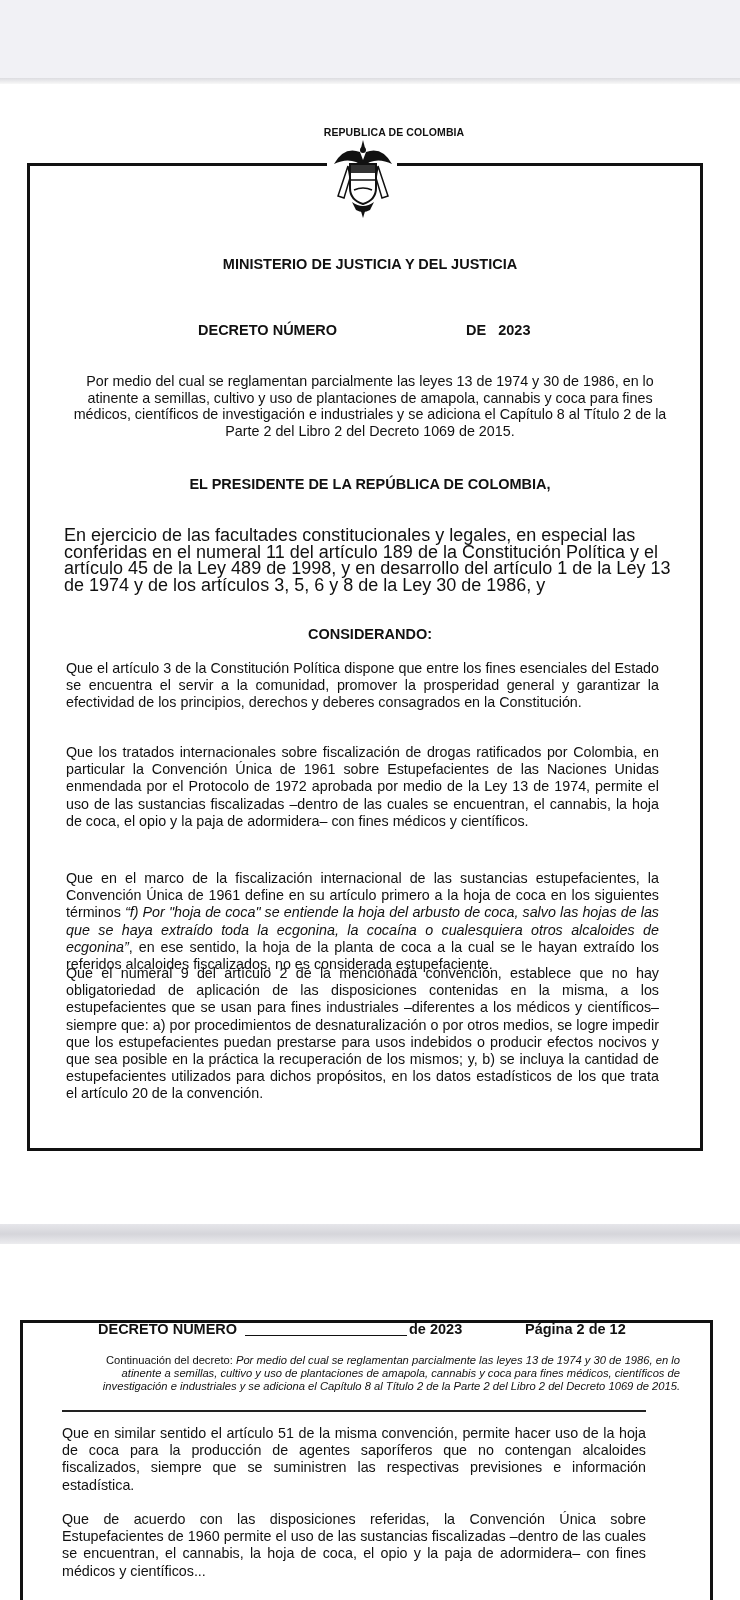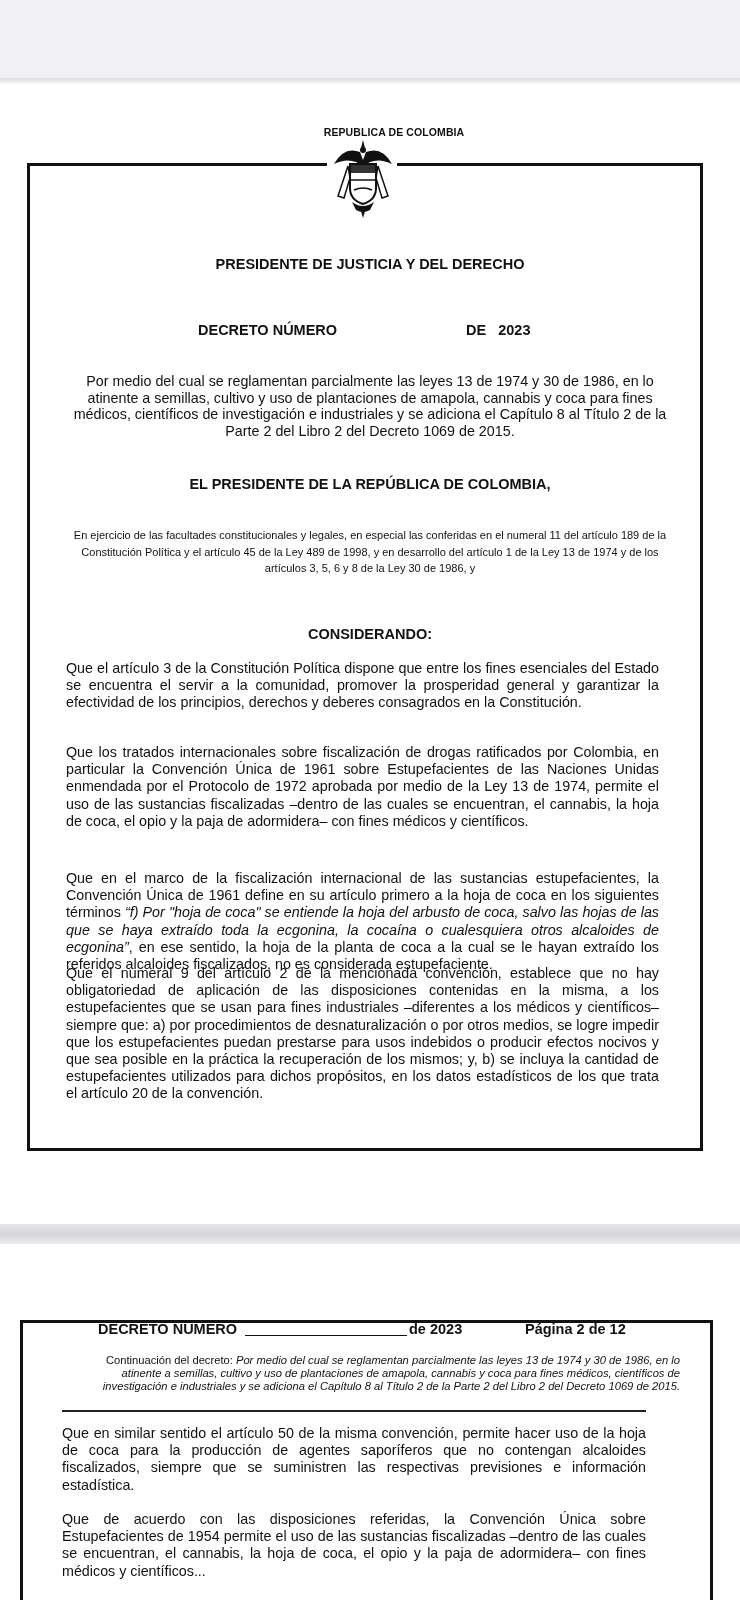--- a/index.html
+++ b/index.html
@@ -26,22 +26,22 @@
 
   .center-line { position: absolute; left: 0; width: 740px; text-align: center; }
   .ministerio { top: 256px; font-weight: bold; font-size: 14.5px; }
   .decreto-row { position: absolute; top: 322px; left: 0; width: 740px; font-weight: bold; font-size: 14.5px; }
   .decreto-row .dn { position: absolute; left: 198px; }
   .decreto-row .de { position: absolute; left: 466px; }
 
   .epigraph { position: absolute; left: 64px; width: 612px; top: 373px; text-align: center;
     font-size: 14.3px; line-height: 16.7px; }
   .presidente { top: 476px; font-weight: bold; font-size: 14.5px; }
-  .facultades { position: absolute; left: 64px; width: 612px; top: 527px; text-align: center;
-    font-size: 11px; line-height: 16.7px; }
+  .facultades { position: absolute; left: 64px; width: 612px; top: 527px; 
+    font-size: 18px; line-height: 16.7px; }
   .considerando { top: 626px; font-weight: bold; font-size: 14.5px; }
 
   .body-text { position: absolute; left: 66px; width: 593px; font-size: 14.3px; line-height: 17.2px;
     text-align: justify; }
   .p1 { top: 660px; }
   .p2 { top: 744px; }
   .p3 { top: 846px; margin-top: 24px; }
   .p4 { top: 965px; }
   .body-text em { font-style: italic; }
 
@@ -86,21 +86,21 @@
   <line x1="21" y1="42" x2="45" y2="42" stroke="#111" stroke-width="1.5"></line>
   <path d="M24 52 Q33 48 42 52" stroke="#111" stroke-width="1.5" fill="none"></path>
 
   <path d="M18 28 L8 58 L14 60 L20 40Z" fill="none" stroke="#111" stroke-width="1.5"></path>
   <path d="M48 28 L58 58 L52 60 L46 40Z" fill="none" stroke="#111" stroke-width="1.5"></path>
 
   <path d="M22 64 Q33 72 44 64 L40 72 Q33 76 26 72Z" fill="#111"></path>
   <path d="M30 70 L33 80 L36 70Z" fill="#111"></path>
 </svg>
 
-<div class="center-line ministerio">PRESIDENTE DE JUSTICIA Y DEL DERECHO</div>
+<div class="center-line ministerio">MINISTERIO DE JUSTICIA Y DEL JUSTICIA</div>
 
 <div class="decreto-row">
   <span class="dn">DECRETO NÚMERO</span>
   <span class="de" style="white-space:pre">DE   2023</span>
 </div>
 
 <div class="epigraph">Por medio del cual se reglamentan parcialmente las leyes 13 de 1974 y 30 de 1986, en lo atinente a semillas, cultivo y uso de plantaciones de amapola, cannabis y coca para fines médicos, científicos de investigación e industriales y se adiciona el Capítulo 8 al Título 2 de la Parte 2 del Libro 2 del Decreto 1069 de 2015.</div>
 
 <div class="center-line presidente">EL PRESIDENTE DE LA REPÚBLICA DE COLOMBIA,</div>
 
@@ -121,14 +121,14 @@
 <div class="p2-header">
   <span class="dn2">DECRETO NÚMERO</span>
   <span class="blank"></span>
   <span class="de2">de 2023</span>
   <span class="pg">Página 2 de 12</span>
 </div>
 
 <div class="continuacion"><span>Continuación del decreto: </span><em>Por medio del cual se reglamentan parcialmente las leyes 13 de 1974 y 30 de 1986, en lo atinente a semillas, cultivo y uso de plantaciones de amapola, cannabis y coca para fines médicos, científicos de investigación e industriales y se adiciona el Capítulo 8 al Título 2 de la Parte 2 del Libro 2 del Decreto 1069 de 2015.</em></div>
 <div class="p2-rule"></div>
 
-<p class="p2-body q1">Que en similar sentido el artículo 50 de la misma convención, permite hacer uso de la hoja de coca para la producción de agentes saporíferos que no contengan alcaloides fiscalizados, siempre que se suministren las respectivas previsiones e información estadística.</p>
-<p class="p2-body q2">Que de acuerdo con las disposiciones referidas, la Convención Única sobre Estupefacientes de 1954 permite el uso de las sustancias fiscalizadas –dentro de las cuales se encuentran, el cannabis, la hoja de coca, el opio y la paja de adormidera– con fines médicos y científicos...</p>
+<p class="p2-body q1">Que en similar sentido el artículo 51 de la misma convención, permite hacer uso de la hoja de coca para la producción de agentes saporíferos que no contengan alcaloides fiscalizados, siempre que se suministren las respectivas previsiones e información estadística.</p>
+<p class="p2-body q2">Que de acuerdo con las disposiciones referidas, la Convención Única sobre Estupefacientes de 1960 permite el uso de las sustancias fiscalizadas –dentro de las cuales se encuentran, el cannabis, la hoja de coca, el opio y la paja de adormidera– con fines médicos y científicos...</p>
 
 </body></html>

